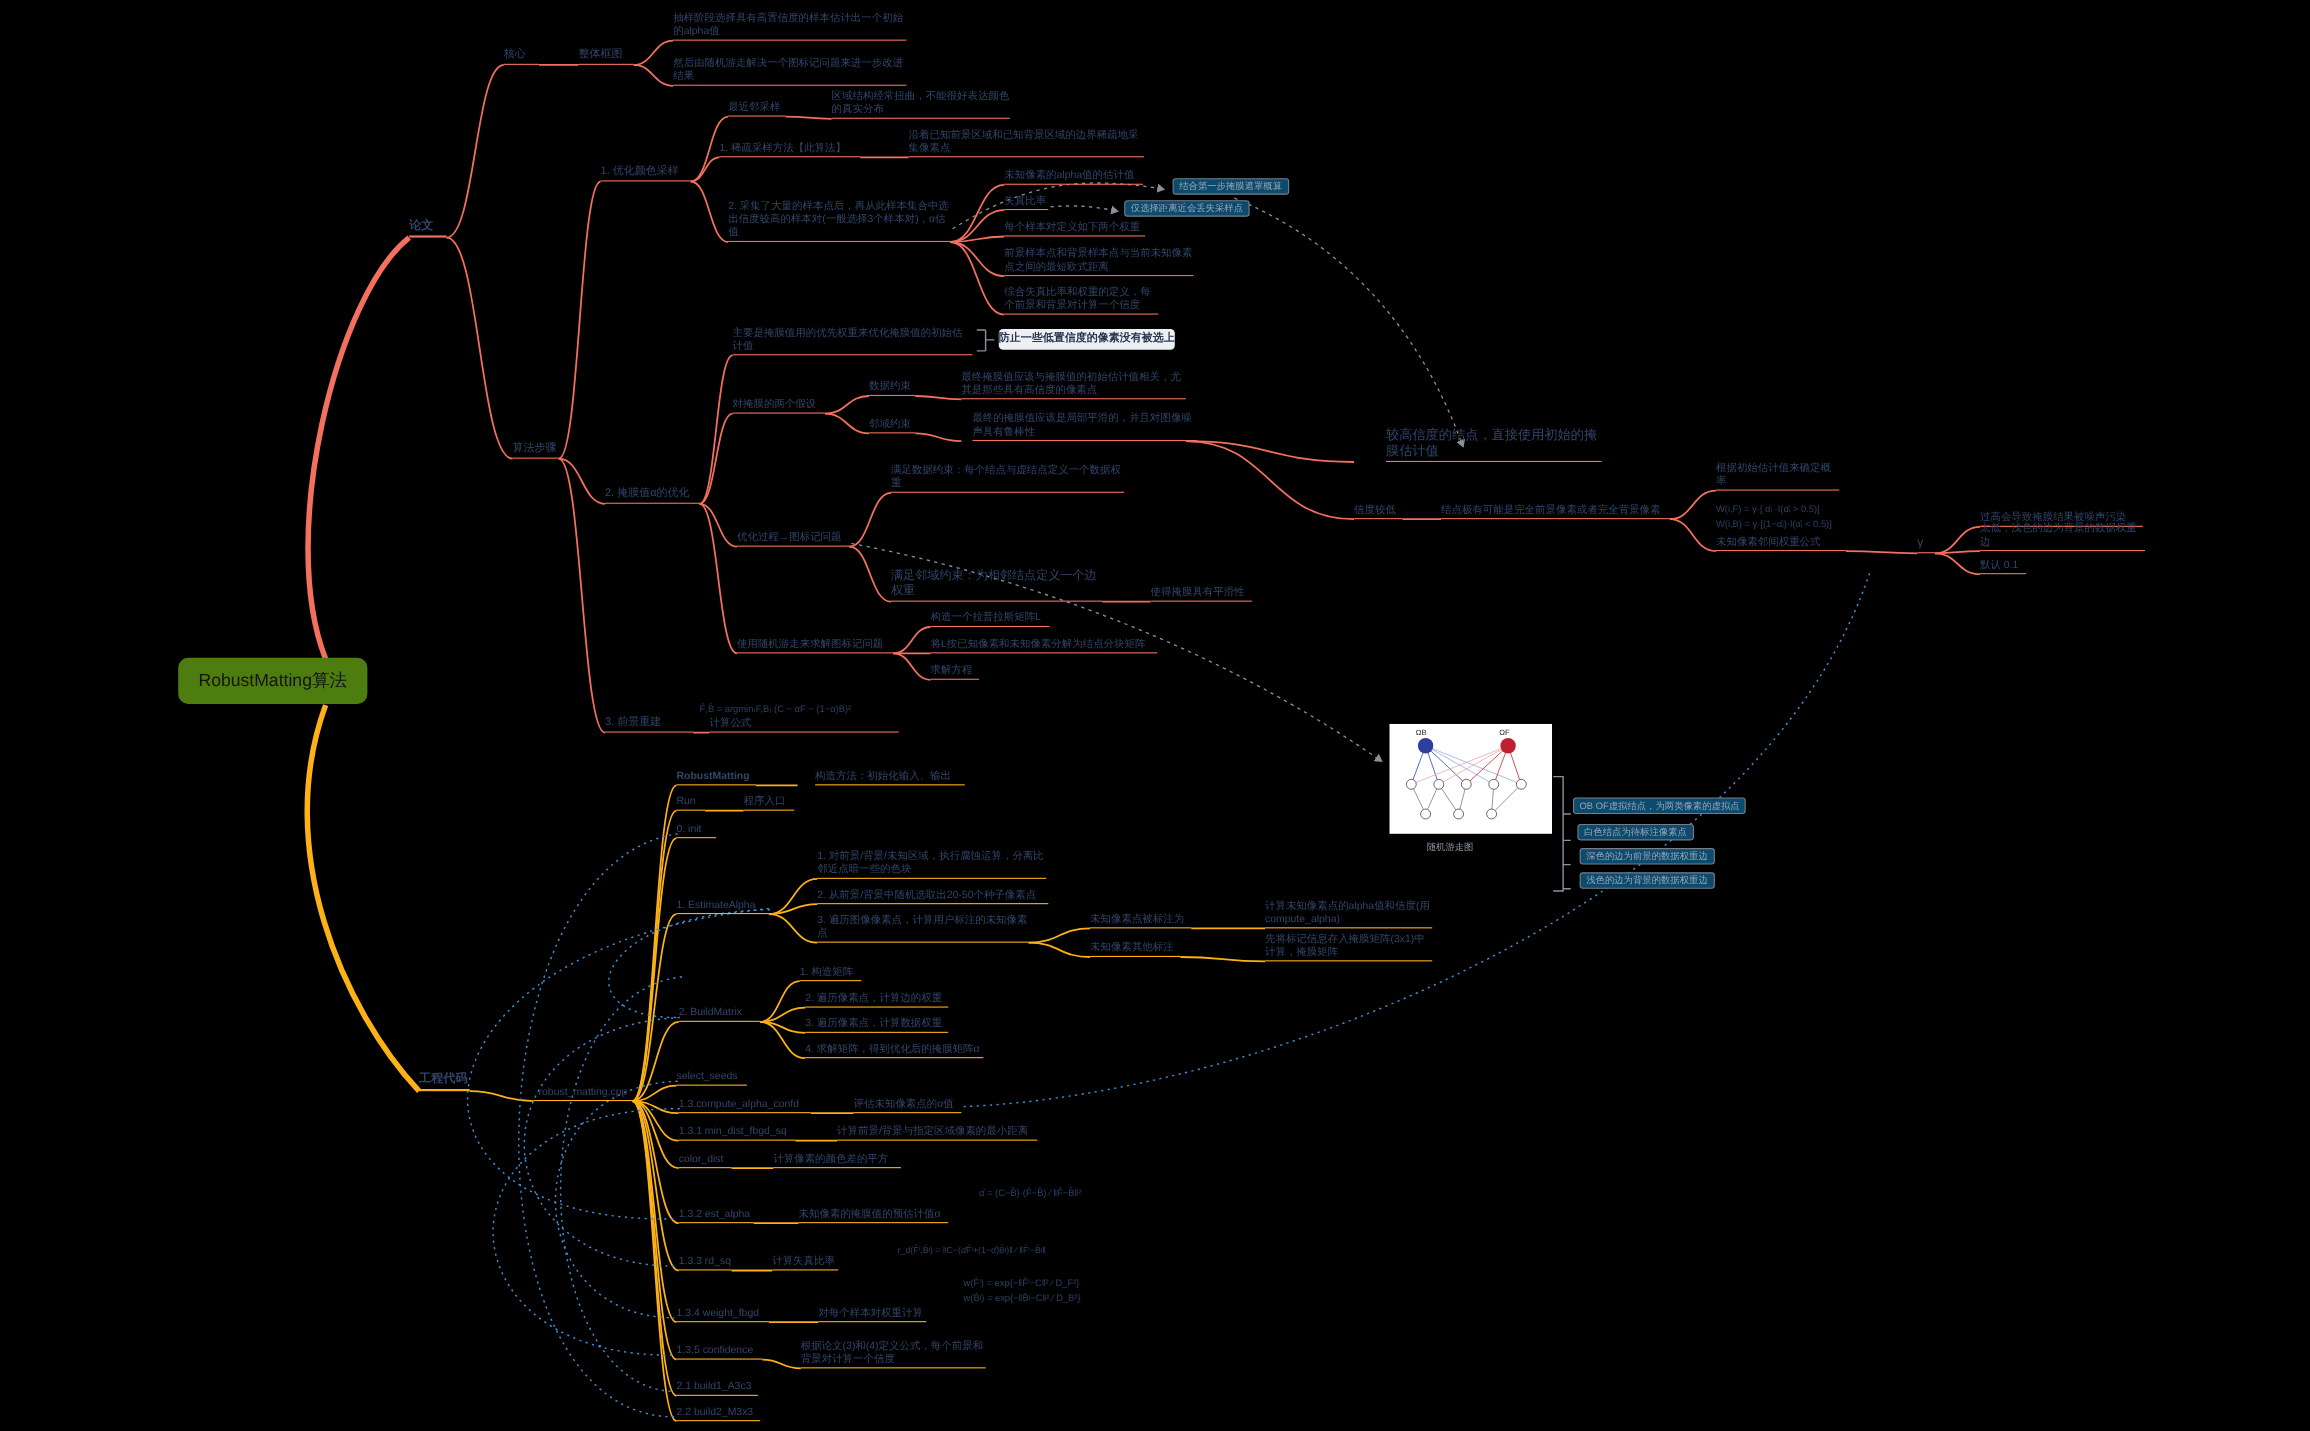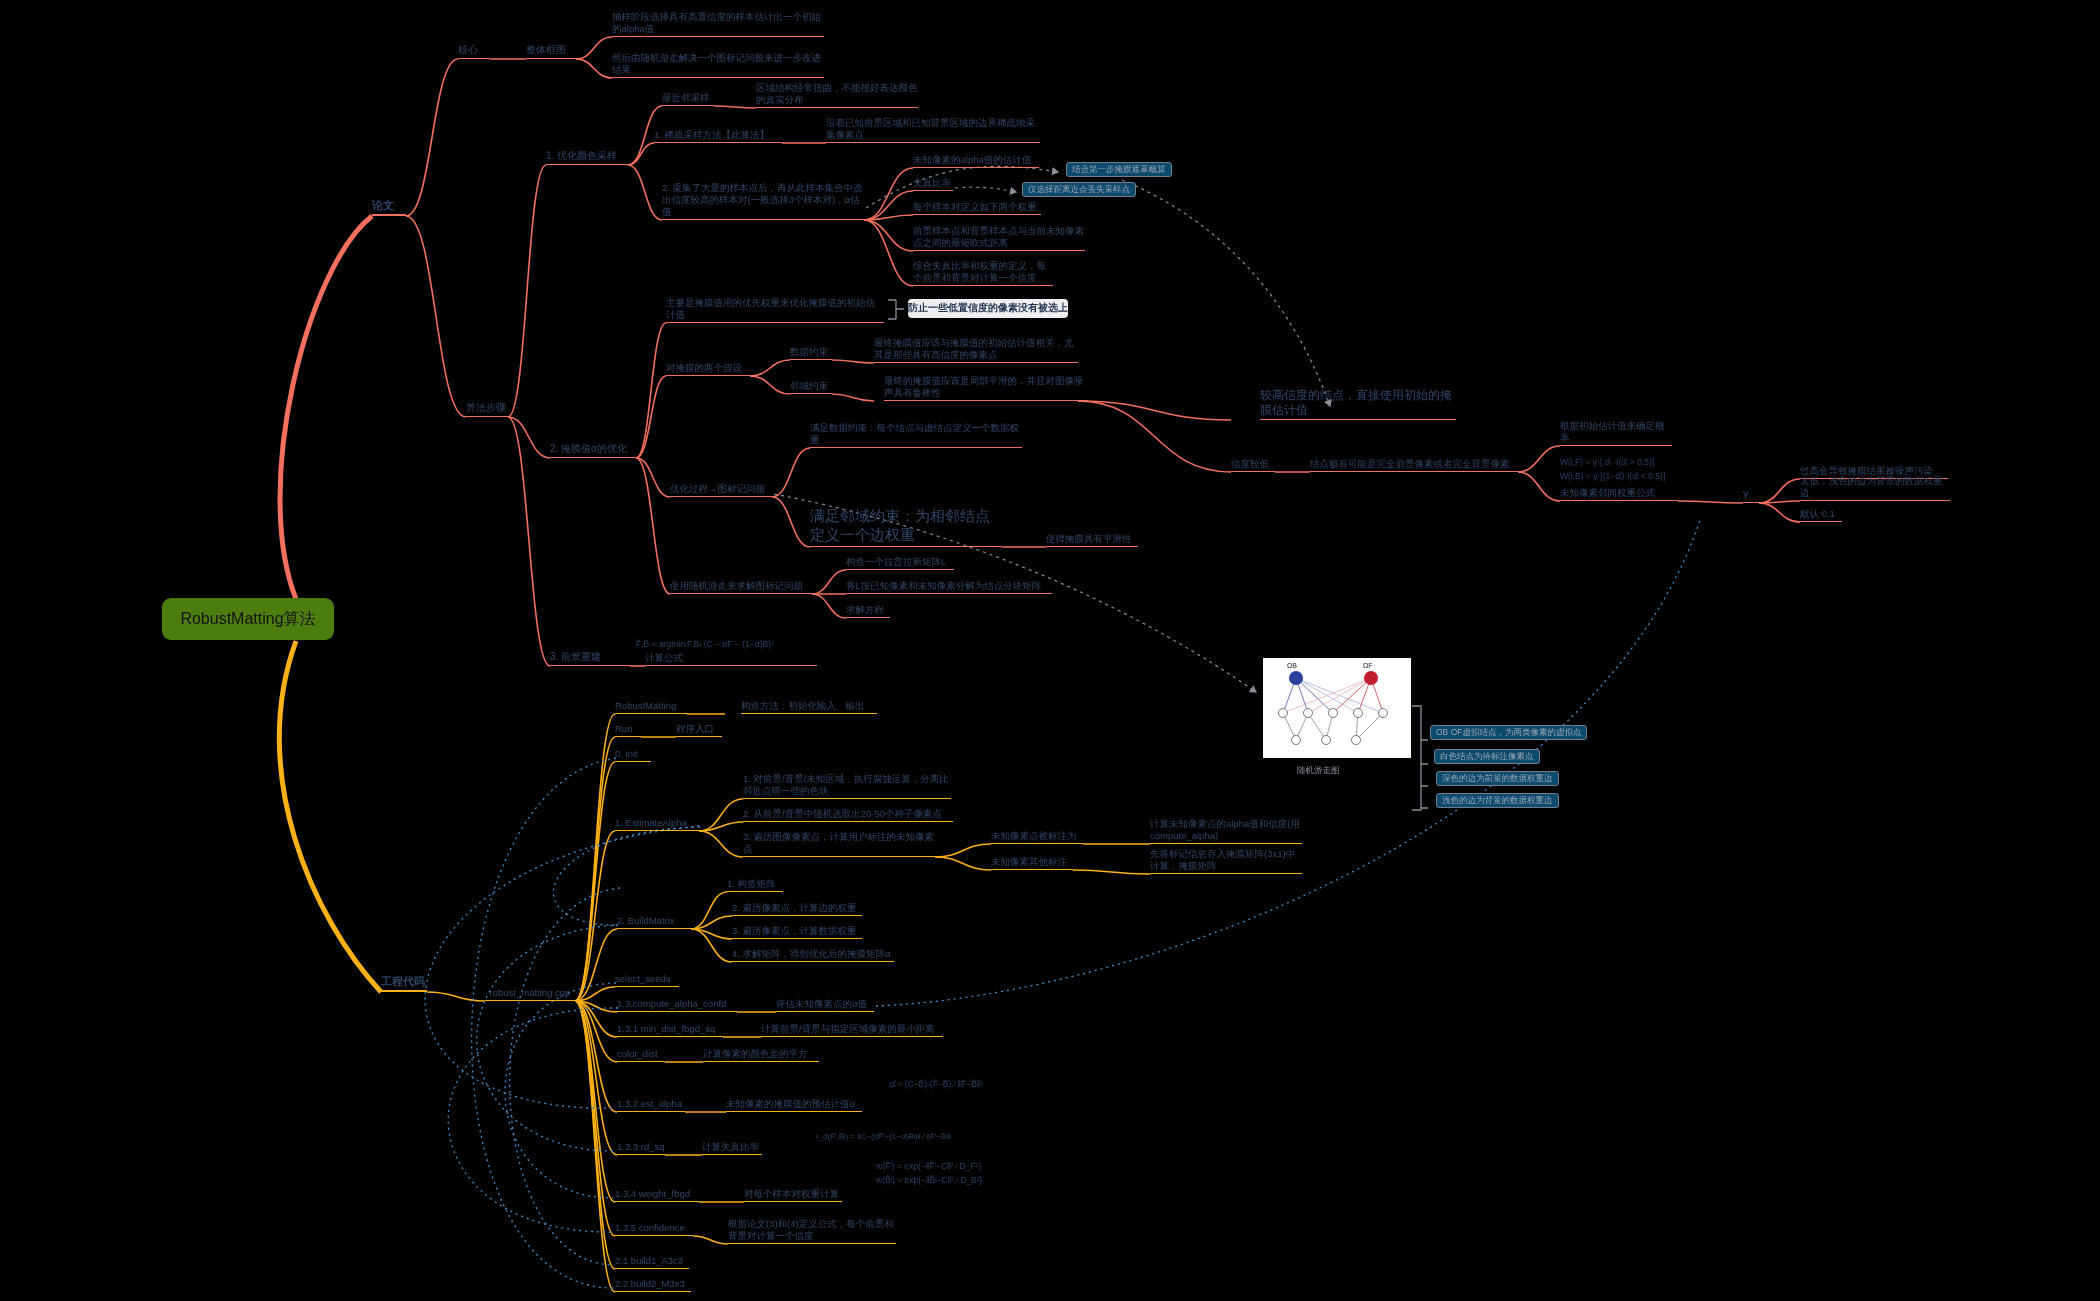--- a/index.html
+++ b/index.html
@@ -159,21 +159,21 @@
       <div class="node r" style="left: 1231px; bottom: 829px; width: 44px; font-size: 9.5px;">信度较低</div>
       <div class="node r" style="left: 1310px; bottom: 829px; width: 208px; font-size: 9.5px;">结点极有可能是完全前景像素或者完全背景像素</div>
       <div class="node r" style="left: 1560px; bottom: 855px; width: 112px; font-size: 9.5px;">根据初始估计值来确定概率</div>
       <div class="node r" style="left: 1560px; bottom: 800px; width: 118px; font-size: 9.5px;">未知像素邻间权重公式</div>
       <div class="node r" style="left: 1743px; bottom: 798px; width: 16px; font-size: 11px;">γ</div>
       <div class="node r" style="left: 1800px; bottom: 822px; width: 148px; font-size: 9.5px;">过高会导致掩膜结果被噪声污染</div>
       <div class="node r" style="left: 1800px; bottom: 800px; width: 150px; font-size: 9.5px;">太低，浅色的边为背景的数据权重边</div>
       <div class="node r" style="left: 1800px; bottom: 779px; width: 42px; font-size: 9.5px;">默认 0.1</div>
       <div class="node r" style="left: 670px; bottom: 804px; width: 102px; font-size: 9.5px;">优化过程→图标记问题</div>
       <div class="node r" style="left: 810px; bottom: 853px; width: 212px; font-size: 9.5px;">满足数据约束：每个结点与虚结点定义一个数据权重</div>
-      <div class="node r" style="left: 810px; bottom: 754px; width: 192px; font-size: 15px; margin-top: 38px;">满足邻域约束：为相邻结点定义一个边权重</div>
+      <div class="node r" style="left: 810px; bottom: 754px; width: 192px; font-size: 11px; margin-top: 38px;">满足邻域约束：为相邻结点定义一个边权重</div>
       <div class="node r" style="left: 1046px; bottom: 754px; width: 92px; font-size: 9.5px;">使得掩膜具有平滑性</div>
       <div class="node r" style="left: 670px; bottom: 707px; width: 142px; font-size: 9.5px;">使用随机游走来求解图标记问题</div>
       <div class="node r" style="left: 846px; bottom: 731px; width: 108px; font-size: 9.5px;">构造一个拉普拉斯矩阵L</div>
       <div class="node r" style="left: 846px; bottom: 707px; width: 206px; font-size: 9.5px;">将L按已知像素和未知像素分解为结点分块矩阵</div>
       <div class="node r" style="left: 846px; bottom: 683px; width: 44px; font-size: 9.5px;">求解方程</div>
       <div class="node r" style="left: 645px; bottom: 635px; width: 172px; font-size: 9.5px;">计算公式</div>
       <div class="node f" style="left: 1560px; bottom: 833px; font-size: 8.5px;">W(i,F) = γ·[ α̂ᵢ ·I(α̂ᵢ &gt; 0.5)]</div>
       <div class="node f" style="left: 1560px; bottom: 819px; font-size: 8.5px;">W(i,B) = γ·[(1−α̂ᵢ)·I(α̂ᵢ &lt; 0.5)]</div>
       <div class="node f" style="left: 636px; bottom: 651px; font-size: 8.5px;">F̂,B̂ = argmin₍F,B₎ (C − αF − (1−α)B)²</div>
       <div class="node f" style="left: 890px; bottom: 211px; font-size: 8.5px;">α̂ = (C−B̂)·(F̂−B̂) ∕ ‖F̂−B̂‖²</div>
@@ -182,21 +182,21 @@
       <div class="node f" style="left: 876px; bottom: 115px; font-size: 8.5px;">w(B̂ʲ) = exp{−‖B̂ʲ−C‖² ∕ D_B²}</div>
       <div class="node g" style="left: 1066px; bottom: 1124px; font-size: 8.5px;">结合第一步掩膜遮罩概算</div>
       <div class="node g" style="left: 1022px; bottom: 1104px; font-size: 8.5px;">仅选择距离近会丢失采样点</div>
       <div class="node g" style="left: 1430px; bottom: 561px; font-size: 8.5px;">OB OF虚拟结点，为两类像素的虚拟点</div>
       <div class="node g" style="left: 1434px; bottom: 537px; font-size: 8.5px;">白色结点为待标注像素点</div>
       <div class="node g" style="left: 1436px; bottom: 515px; font-size: 8.5px;">深色的边为前景的数据权重边</div>
       <div class="node g" style="left: 1436px; bottom: 493px; font-size: 8.5px;">浅色的边为背景的数据权重边</div>
       <div class="node lb" style="left: 908px; bottom: 983px; font-size: 10px;">防止一些低置信度的像素没有被选上</div>
       <div class="node yl" style="left: 381px; bottom: 309px; width: 46px; font-size: 11px;">工程代码</div>
       <div class="node y" style="left: 485px; bottom: 300px; width: 90px; font-size: 9.5px; text-align: center;">robust_matting.cpp</div>
-      <div class="node y" style="left: 615px; bottom: 587px; width: 72px; font-size: 9.5px;">RobustMatting</div>
+      <div class="node y" style="left: 615px; bottom: 587px; width: 72px; font-size: 9.5px; font-weight: bold;">RobustMatting</div>
       <div class="node y" style="left: 725px; bottom: 587px; width: 136px; font-size: 9.5px; margin-left: 16px;">构造方法：初始化输入、输出</div>
       <div class="node y" style="left: 615px; bottom: 564px; width: 26px; font-size: 9.5px;">Run</div>
       <div class="node y" style="left: 676px; bottom: 564px; width: 46px; font-size: 9.5px;">程序入口</div>
       <div class="node y" style="left: 615px; bottom: 539px; width: 36px; font-size: 9.5px;">0. init</div>
       <div class="node y" style="left: 615px; bottom: 470px; width: 84px; font-size: 9.5px;">1. EstimateAlpha</div>
       <div class="node y" style="left: 743px; bottom: 502px; width: 208px; font-size: 9.5px;">1. 对前景/背景/未知区域，执行腐蚀运算，分离比邻近点暗一些的色块</div>
       <div class="node y" style="left: 743px; bottom: 479px; width: 210px; font-size: 9.5px;">2. 从前景/背景中随机选取出20-50个种子像素点</div>
       <div class="node y" style="left: 743px; bottom: 444px; width: 192px; font-size: 9.5px;">3. 遍历图像像素点，计算用户标注的未知像素点</div>
       <div class="node y" style="left: 991px; bottom: 457px; width: 92px; font-size: 9.5px;">未知像素点被标注为</div>
       <div class="node y" style="left: 1150px; bottom: 457px; width: 152px; font-size: 9.5px;">计算未知像素点的alpha值和信度(用compute_alpha)</div>

